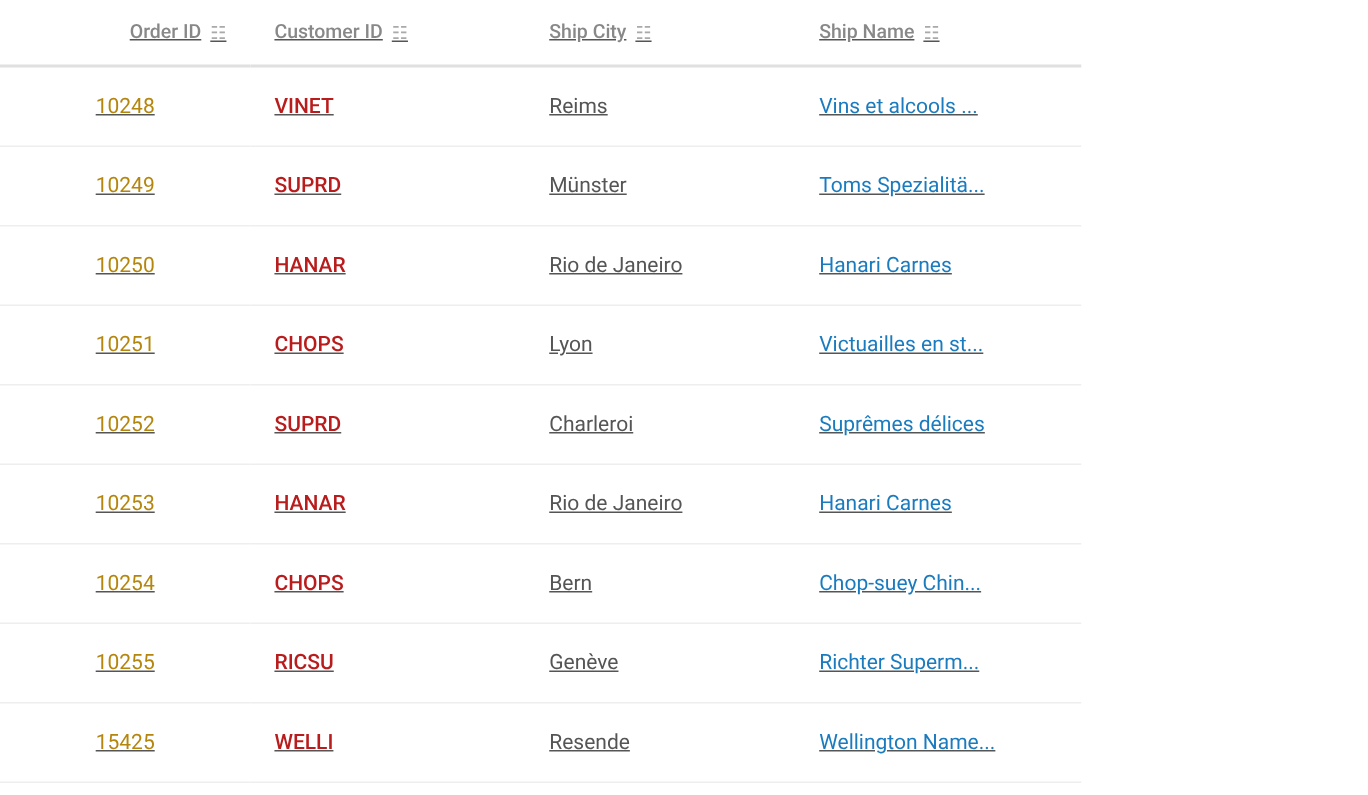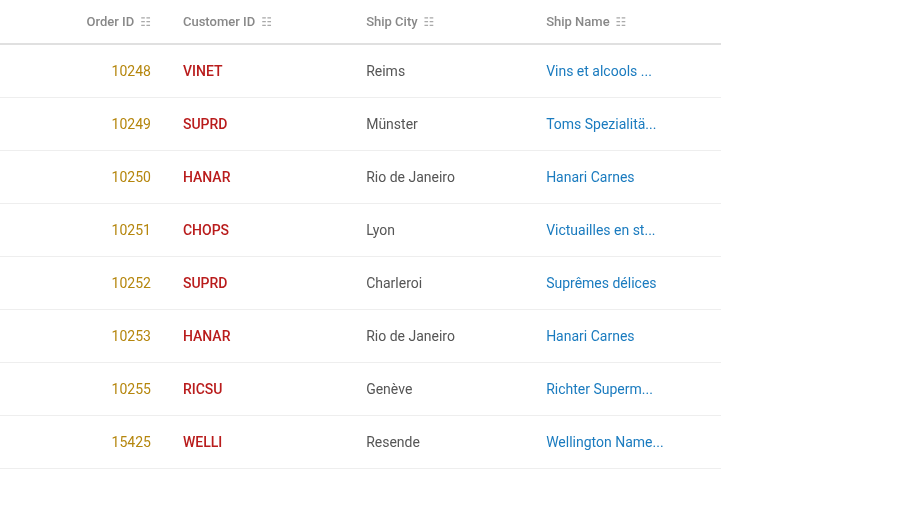--- a/index.html
+++ b/index.html
@@ -12,20 +12,21 @@
       font-family: -apple-system, BlinkMacSystemFont, 'Segoe UI', Roboto, sans-serif;
       background: #ffffff;
       color: #555;
       font-size: 14px;
     }
 
     .table-container {
       width: 721px;
       min-height: 530px;
       overflow: hidden;
+      text-decoration: underline;
     }
 
     .table {
       width: 100%;
       border-collapse: collapse;
     }
 
     .table thead tr {
       border-bottom: 2px solid #e0e0e0;
     }
@@ -67,21 +68,21 @@
     .table tbody tr:last-child {
       border-bottom: 1px solid #eeeeee;
     }
 
     .table tbody td {
       padding: 18px 16px;
       vertical-align: middle;
     }
 
     .cell-order {
-      text-align: right;
+      text-align: center;
       color: #b5860d;
       font-weight: 400;
     }
 
     .cell-customer {
       color: #b91c1c;
       font-weight: 500;
     }
 
     .cell-city {
@@ -165,20 +166,26 @@
       <td class="cell-city col-city">Charleroi</td>
       <td class="cell-name col-name"><span class="truncated">Suprêmes délices</span></td>
     </tr>
         <tr>
       <td class="cell-order col-order">10253</td>
       <td class="cell-customer col-customer">HANAR</td>
       <td class="cell-city col-city">Rio de Janeiro</td>
       <td class="cell-name col-name"><span class="truncated">Hanari Carnes</span></td>
     </tr>
         <tr>
+      <td class="cell-order col-order">10254</td>
+      <td class="cell-customer col-customer">CHOPS</td>
+      <td class="cell-city col-city">Bern</td>
+      <td class="cell-name col-name"><span class="truncated">Chop-suey Chin...</span></td>
+    </tr>
+        <tr>
       <td class="cell-order col-order">10255</td>
       <td class="cell-customer col-customer">RICSU</td>
       <td class="cell-city col-city">Genève</td>
       <td class="cell-name col-name"><span class="truncated">Richter Superm...</span></td>
     </tr>
         <tr>
       <td class="cell-order col-order">15425</td>
       <td class="cell-customer col-customer">WELLI</td>
       <td class="cell-city col-city">Resende</td>
       <td class="cell-name col-name"><span class="truncated">Wellington Name...</span></td>

